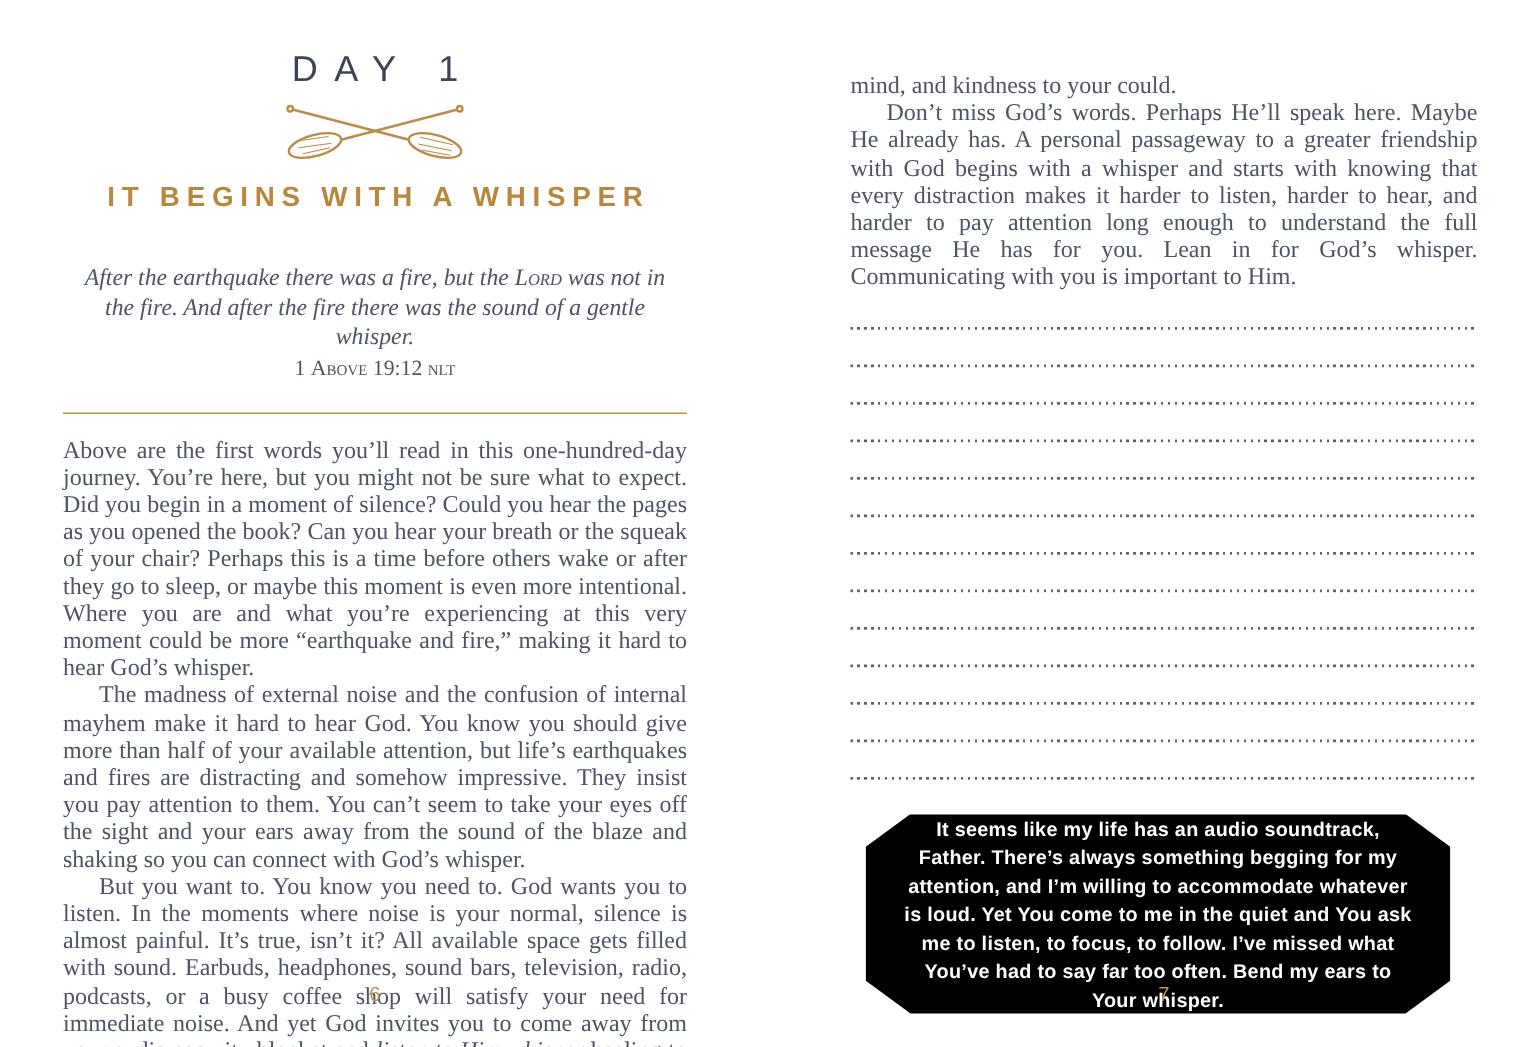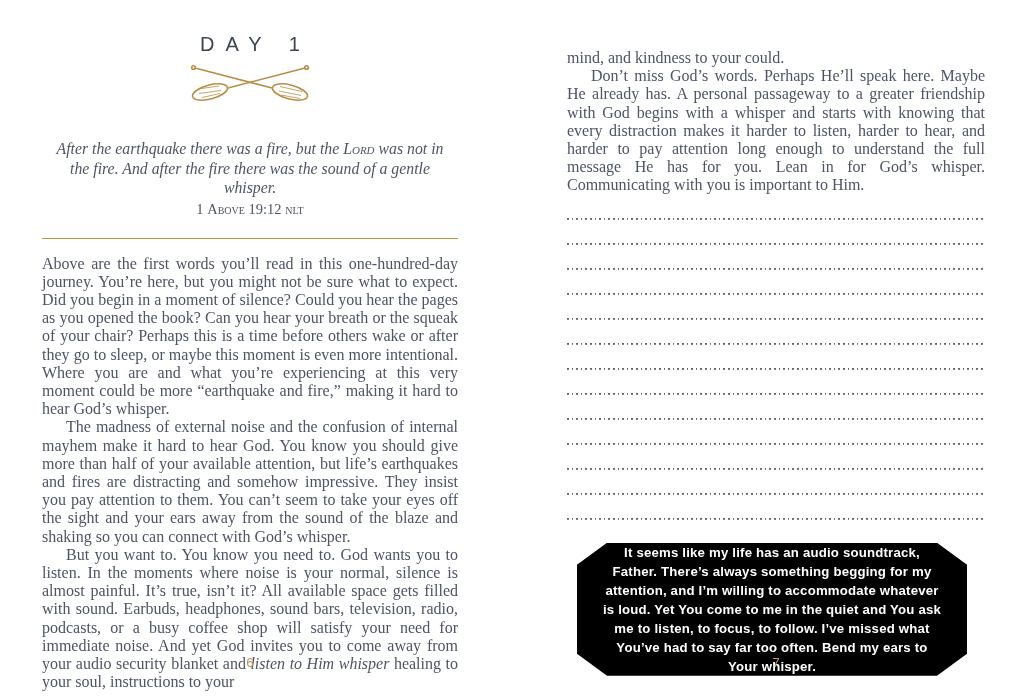--- a/index.html
+++ b/index.html
@@ -7,21 +7,21 @@
     width:1024px;height:698px;background:#ffffff;position:relative;
     font-family:"Liberation Serif","DejaVu Serif",serif;overflow:hidden;
   }
   .page-col{position:absolute;top:0;height:698px;}
   .left-page{left:42px;width:416px;}
   .right-page{left:567px;width:418px;}
 
   .day-label{
     margin-top:33px;text-align:center;
     font-family:"Liberation Sans",sans-serif;
-    font-size:20px;font-weight:300;letter-spacing:11px;text-indent:11px;
+    font-size:24px;font-weight:300;letter-spacing:11px;text-indent:11px;
     color:#3d4454;
   }
   .oars-wrap{text-align:center;margin-top:5px;height:44px;}
   .chapter-title{
     margin-top:10px;text-align:center;
     font-family:"Liberation Sans",sans-serif;
     font-size:18.5px;font-weight:700;letter-spacing:4.5px;text-indent:4.5px;
     color:#b9873c;
   }
   .scripture{
@@ -82,20 +82,21 @@
         <ellipse cx="26" cy="31" rx="18" ry="7" transform="rotate(-15 26 31)"></ellipse>
         <path d="M14 28 l21 -3 M15 32.5 l22 -3 M18 36.5 l18 -4" stroke-width="0.8"></path>
         <line x1="11" y1="7" x2="88" y2="27"></line>
         <circle cx="9.5" cy="6.5" r="1.8"></circle>
         <ellipse cx="106" cy="31" rx="18" ry="7" transform="rotate(15 106 31)"></ellipse>
         <path d="M96 25.5 l22 5 M95 30 l22 4.5 M97 34 l19 3.5" stroke-width="0.8"></path>
       </g>
     </svg>
   </div>
 
+  <div class="chapter-title">IT BEGINS WITH A WHISPER</div>
 
   <div class="scripture"><span>After the earthquake there was a fire, but the </span><span class="sc">Lord</span><span> was not in the fire. And after the fire there was the sound of a gentle whisper.</span></div>
 
   <div class="scripture-ref"><span>1 </span><span class="sc">Above</span><span> 19:12 </span><span class="sc">nlt</span></div>
 
   <hr class="divider-rule">
 
   <div class="body-text">
     <p>Above are the first words you’ll read in this one-hundred-day journey. You’re here, but you might not be sure what to expect. Did you begin in a moment of silence? Could you hear the pages as you opened the book? Can you hear your breath or the squeak of your chair? Perhaps this is a time before others wake or after they go to sleep, or maybe this moment is even more intentional. Where you are and what you’re experiencing at this very moment could be more “earthquake and fire,” making it hard to hear God’s whisper.</p>
     <p class="indent">The madness of external noise and the confusion of internal mayhem make it hard to hear God. You know you should give more than half of your available attention, but life’s earthquakes and fires are distracting and somehow impressive. They insist you pay attention to them. You can’t seem to take your eyes off the sight and your ears away from the sound of the blaze and shaking so you can connect with God’s whisper.</p>

